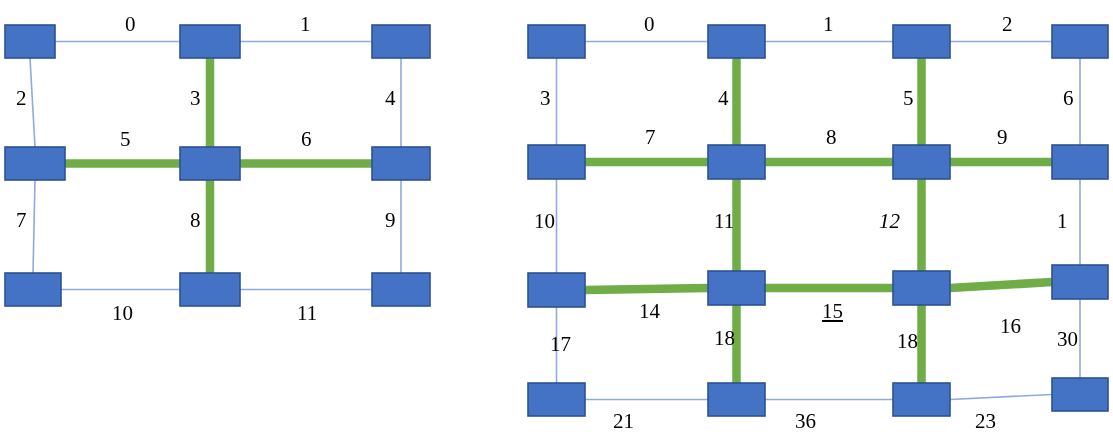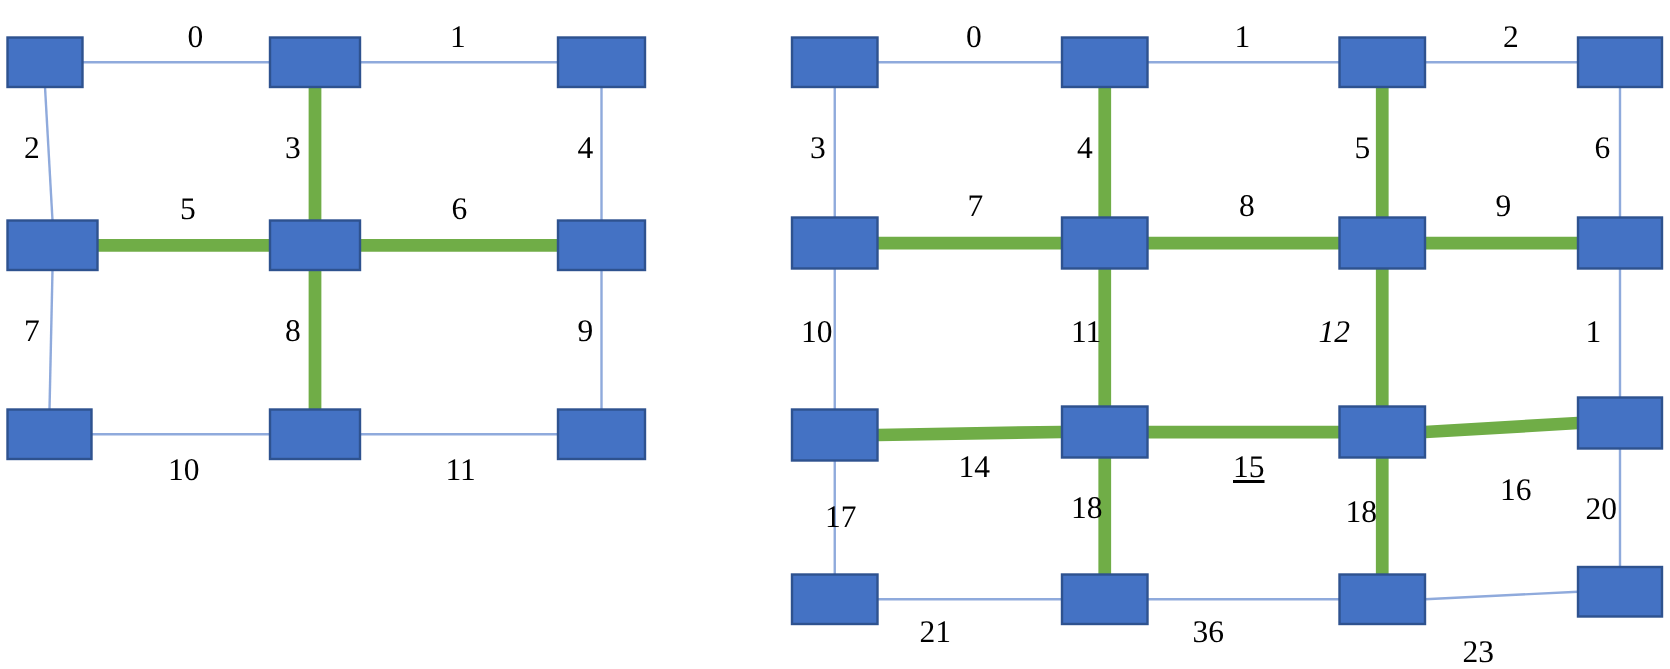--- a/index.html
+++ b/index.html
@@ -150,18 +150,18 @@
       <div class="edge-label" style="left: 534px; top: 211px;">10</div>
       <div class="edge-label" style="left: 714px; top: 211px;">11</div>
       <div class="edge-label" style="left: 879px; top: 211px; font-style: italic;">12</div>
       <div class="edge-label" style="left: 1057px; top: 211px;">1</div>
       <div class="edge-label" style="left: 639px; top: 301px;">14</div>
       <div class="edge-label" style="left: 822px; top: 301px; text-decoration: underline;">15</div>
       <div class="edge-label" style="left: 1000px; top: 316px;">16</div>
       <div class="edge-label" style="left: 550px; top: 334px;">17</div>
       <div class="edge-label" style="left: 714px; top: 328px;">18</div>
       <div class="edge-label" style="left: 897px; top: 331px;">18</div>
-      <div class="edge-label" style="left: 1057px; top: 329px;">20</div>
+      <div class="edge-label" style="left: 1057px; top: 329px;">30</div>
       <div class="edge-label" style="left: 613px; top: 411px;">21</div>
       <div class="edge-label" style="left: 795px; top: 411px;">36</div>
-      <div class="edge-label" style="left: 975px; top: 424px; text-align: right;">23</div>
+      <div class="edge-label" style="left: 975px; top: 411px; text-align: right;">23</div>
     </div>
 </div>
 
 </body></html>

